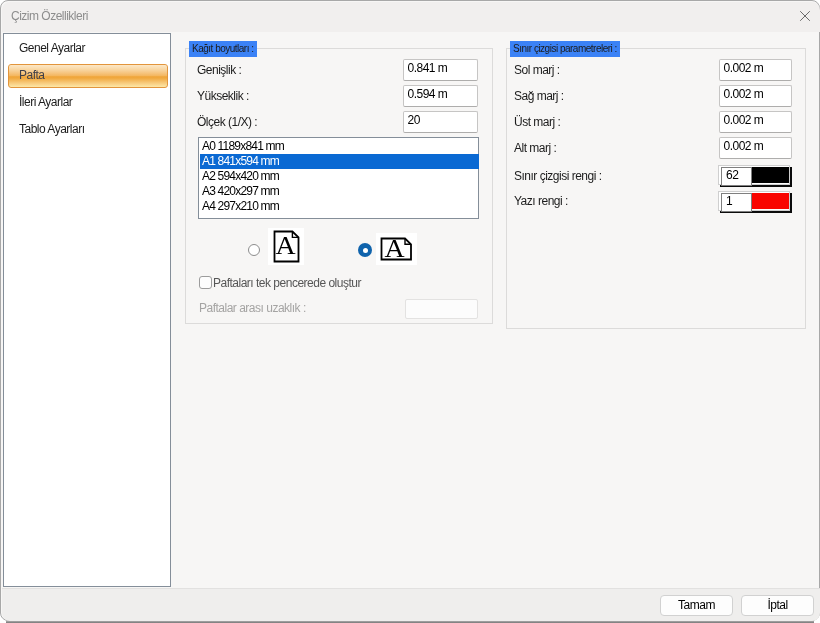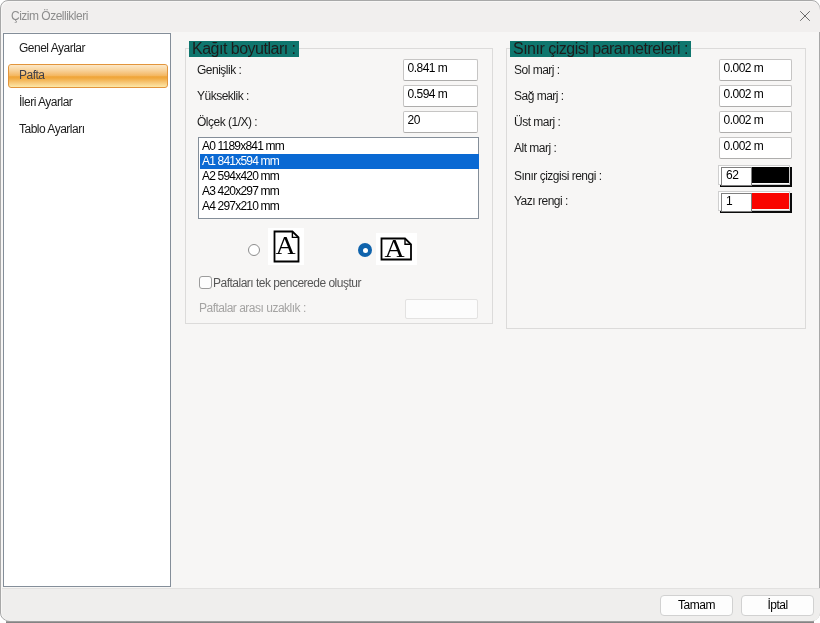--- a/index.html
+++ b/index.html
@@ -29,21 +29,21 @@
               background:linear-gradient(180deg,rgba(255,255,255,.55),rgba(255,255,255,.12)); }
 
   
   #footer { left:1px; top:587px; width:818px; height:33px; background:#efeeed;
             border-top:1px solid #e2e1e0; border-radius:0 0 8px 8px; }
   .btn { position:absolute; width:73px; height:21px; background:#fdfdfd; border:1px solid #d1d1d1;
          border-radius:4px; font-size:12px; color:#000; text-align:center; line-height:19px; }
 
   
   .group { position:absolute; border:1px solid #dcdbda; }
-  .glabel { position:absolute; top:-8px; background:#0f766e; padding:0 3px; font-size:16px; color:#1c1c1c; height:16px; line-height:16px; }
+  .glabel { position:absolute; top:-8px; background:#3b82f6; padding:0 3px; font-size:10px; color:#1c1c1c; height:16px; line-height:16px; }
 
   
   .lbl { position:absolute; font-size:12px; color:#1c1c1c; }
   .inp { position:absolute; width:75px; height:22px; background:#fff; border:1px solid #c6c5c4;
          font-size:12px; color:#000; line-height:17px; padding-left:3.5px; border-radius:2px; border-bottom-color:#aeadac; }
 
   
   #plist { left:197px; top:136px; width:281px; height:82px; background:#fff;
            border:1px solid #848e99;padding-left:34px; }
   .prow { position:absolute; left:1px; width:279px; height:15px; line-height:15px;

